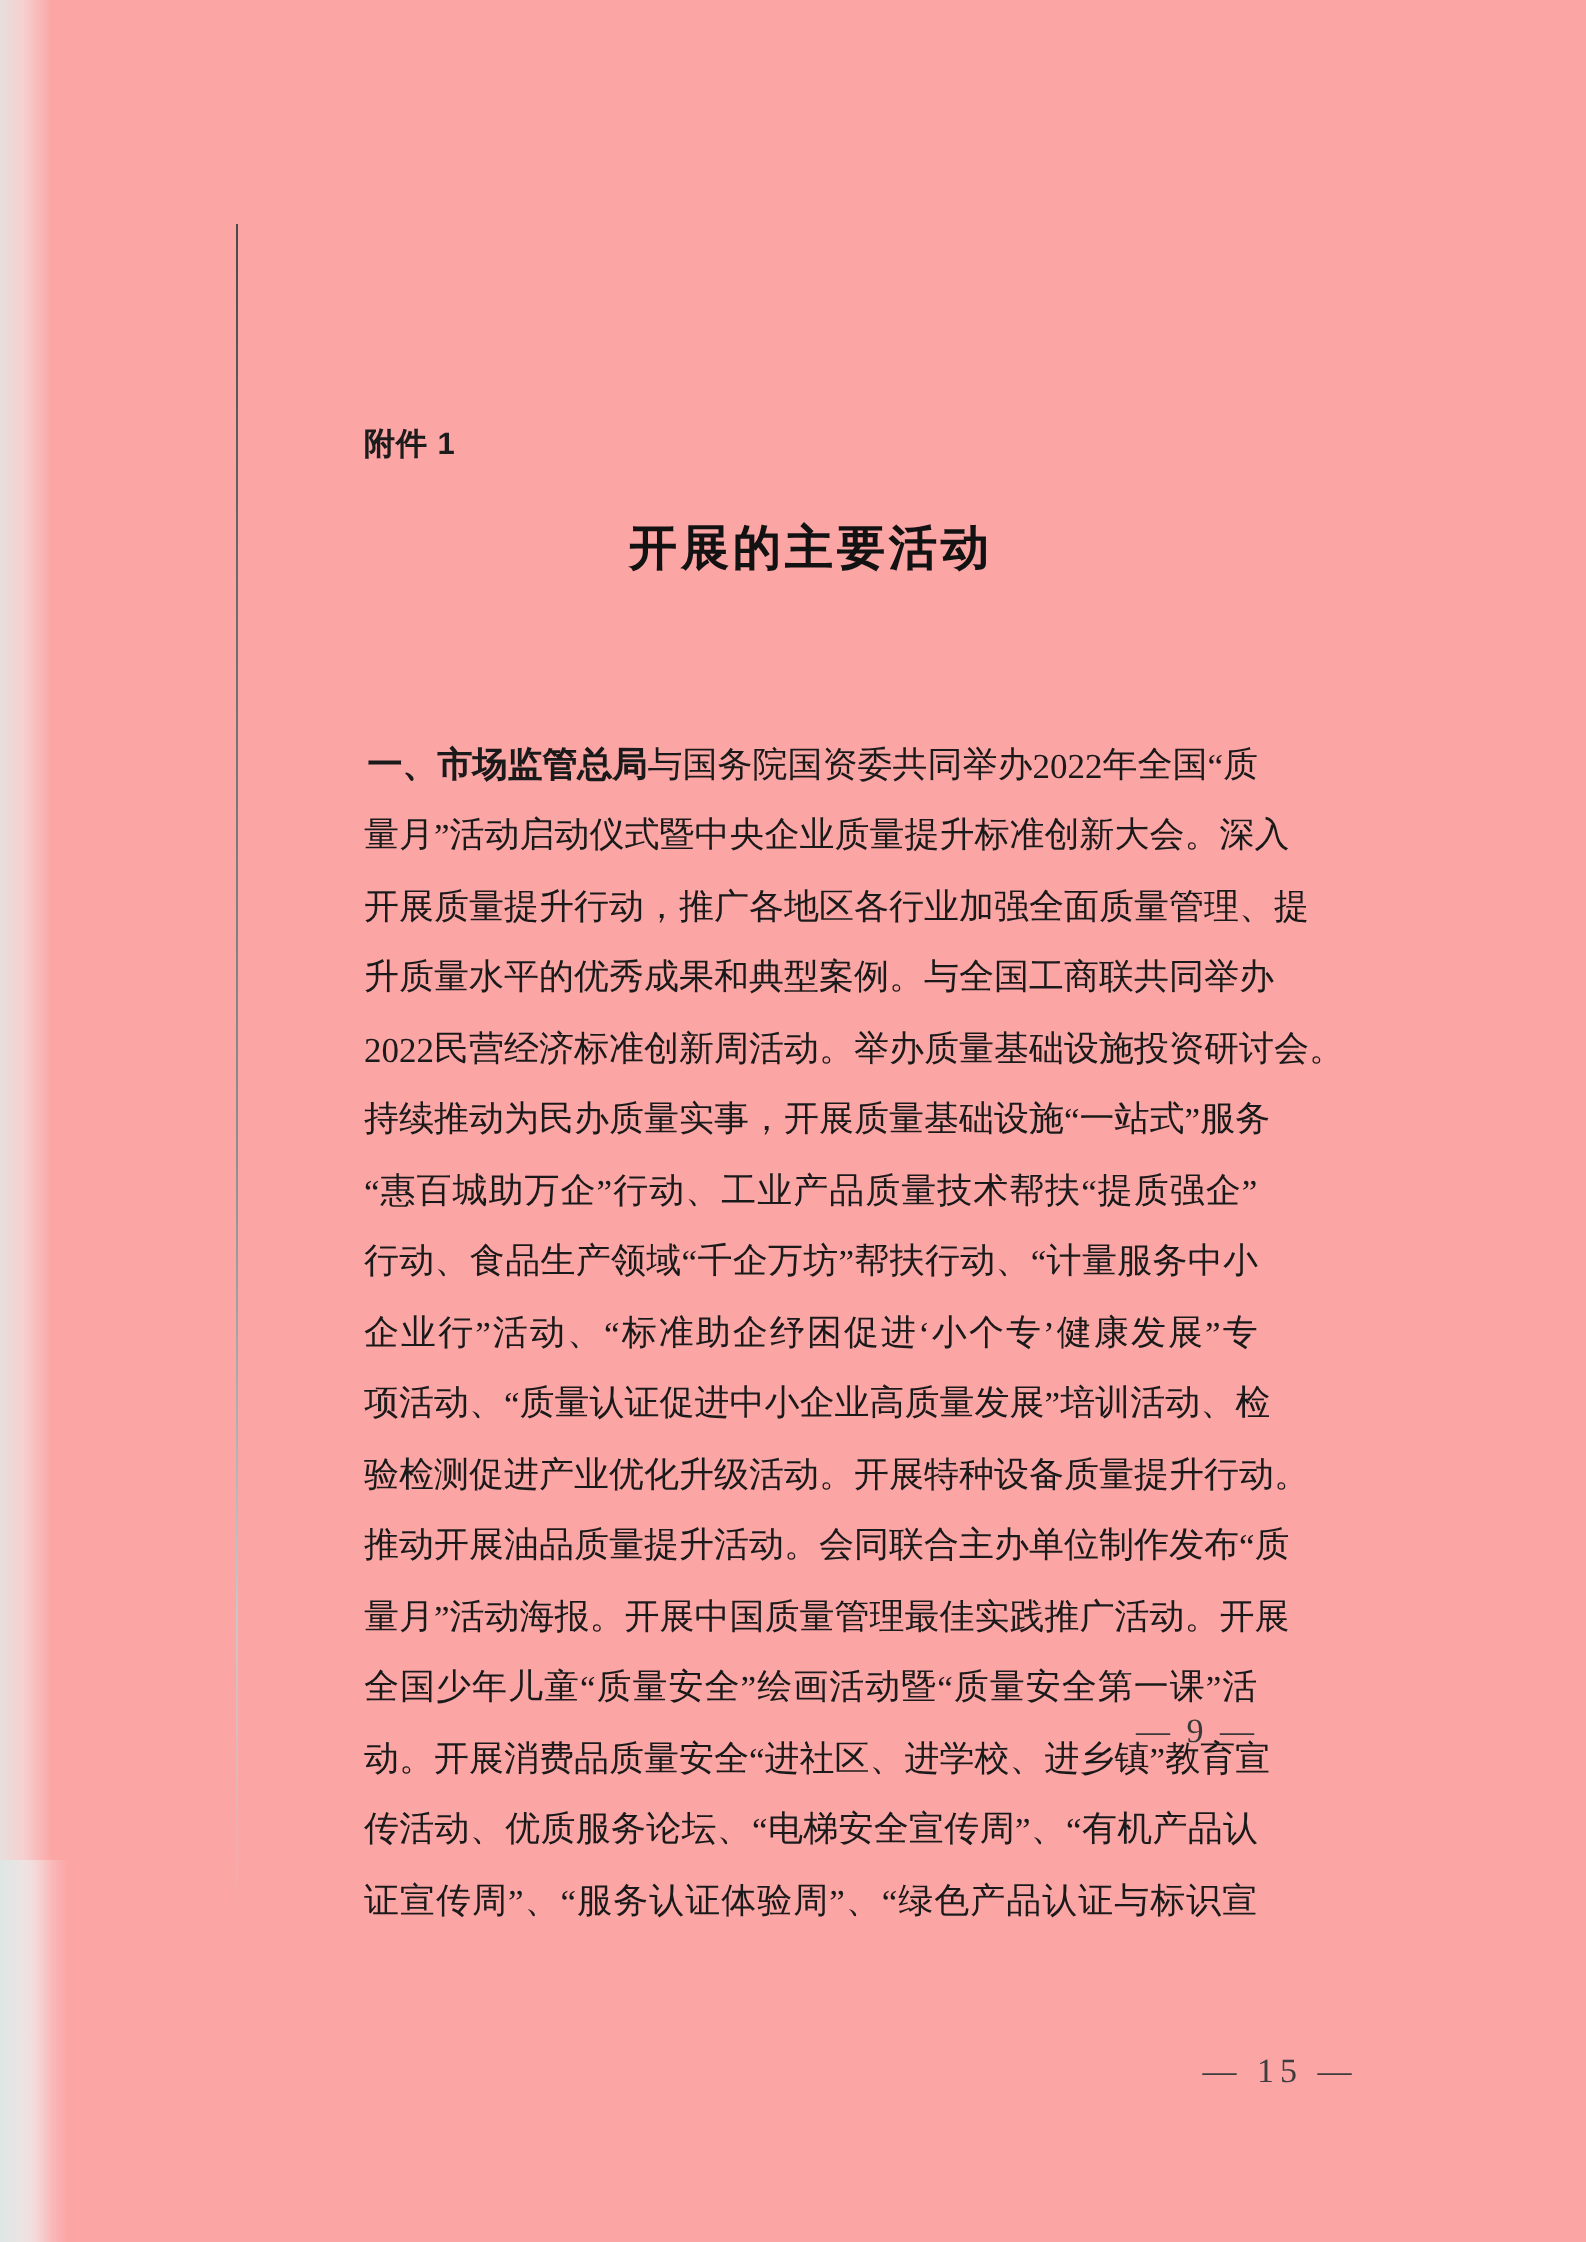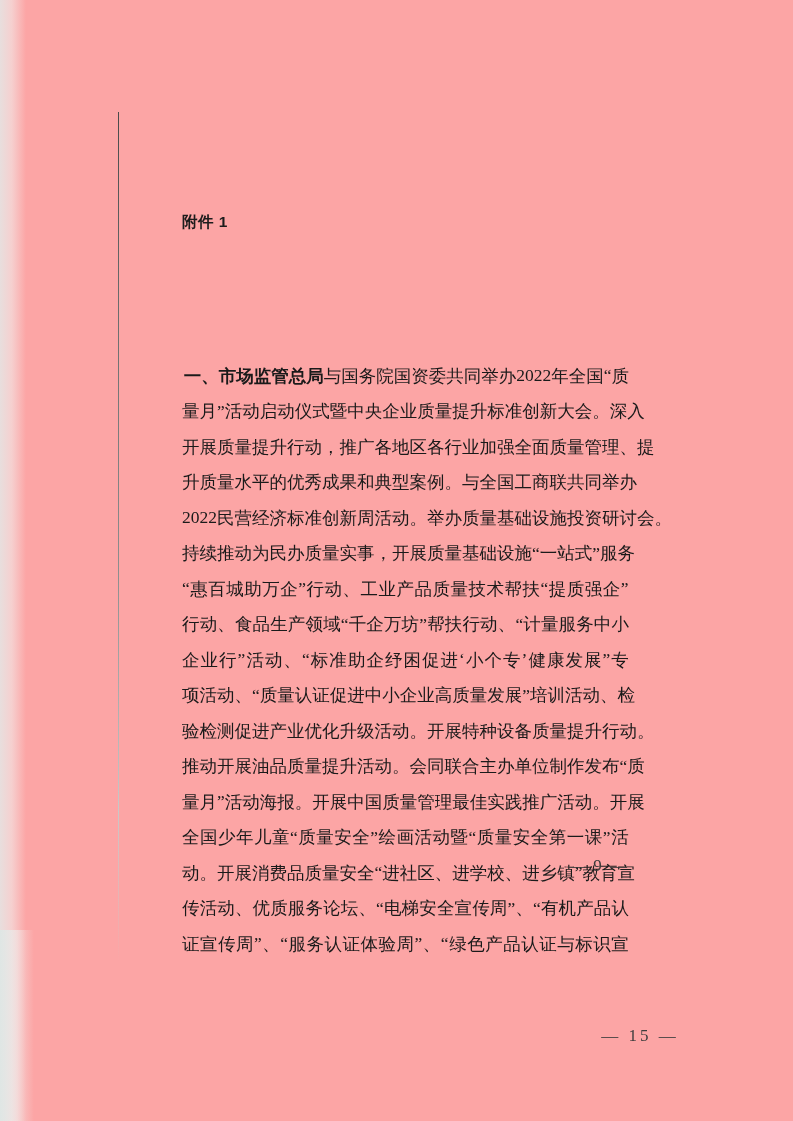--- a/index.html
+++ b/index.html
@@ -113,21 +113,21 @@
   
   .body-block {
     position: absolute;
     left: 0;
     top: 358px;
     width: 447px;
   }
   .body-line {
     display: flex;
     height: 35.5px;
-    align-items: center;
+    align-items: flex-end;
     font-family: "Liberation Serif", "DejaVu Serif", serif;
     font-size: 17.5px;
     color: #1a1a1a;
     white-space: nowrap;
   }
   
   .body-line.justify {
     display: flex;
     justify-content: space-between;
   }
@@ -176,20 +176,21 @@
 
   <div class="scan-edge-shadow"></div>
   <div class="scan-edge-shadow2"></div>
   <div class="binding-line"></div>
 
   <div id="content">
 
     <div class="attachment-label">附件 1</div>
 
     <div class="doc-title">
+      <span class="title-line title-line-2">开展的主要活动</span>
     </div>
 
     <div class="body-block" id="body-block">
         <div class="body-line justify first-line">
           <span class="ch" style="width: 34px;"></span>
           <span class="ch lead-in">一、市场监管总局</span>
           <span class="ch">与</span>
           <span class="ch">国</span>
           <span class="ch">务</span>
           <span class="ch">院</span>

